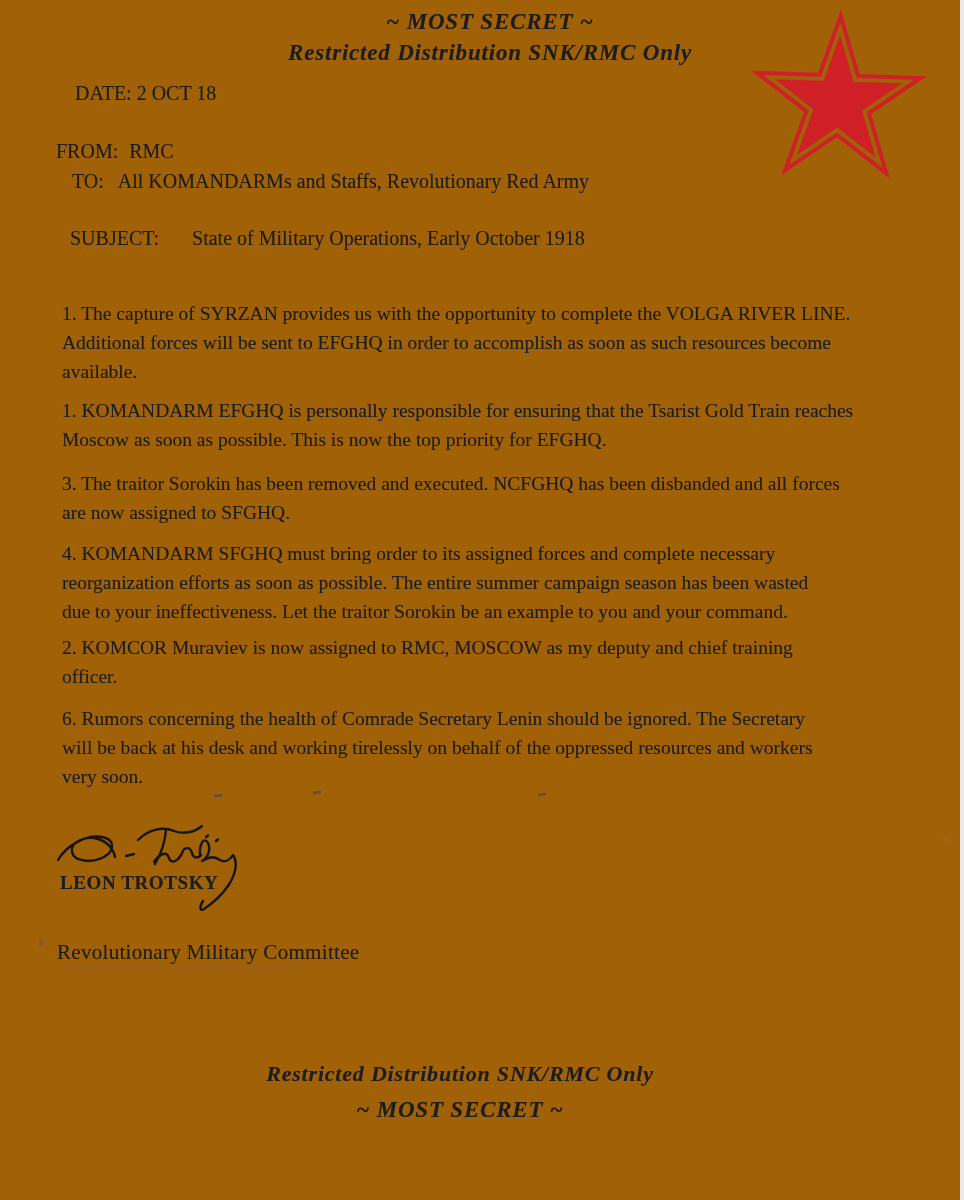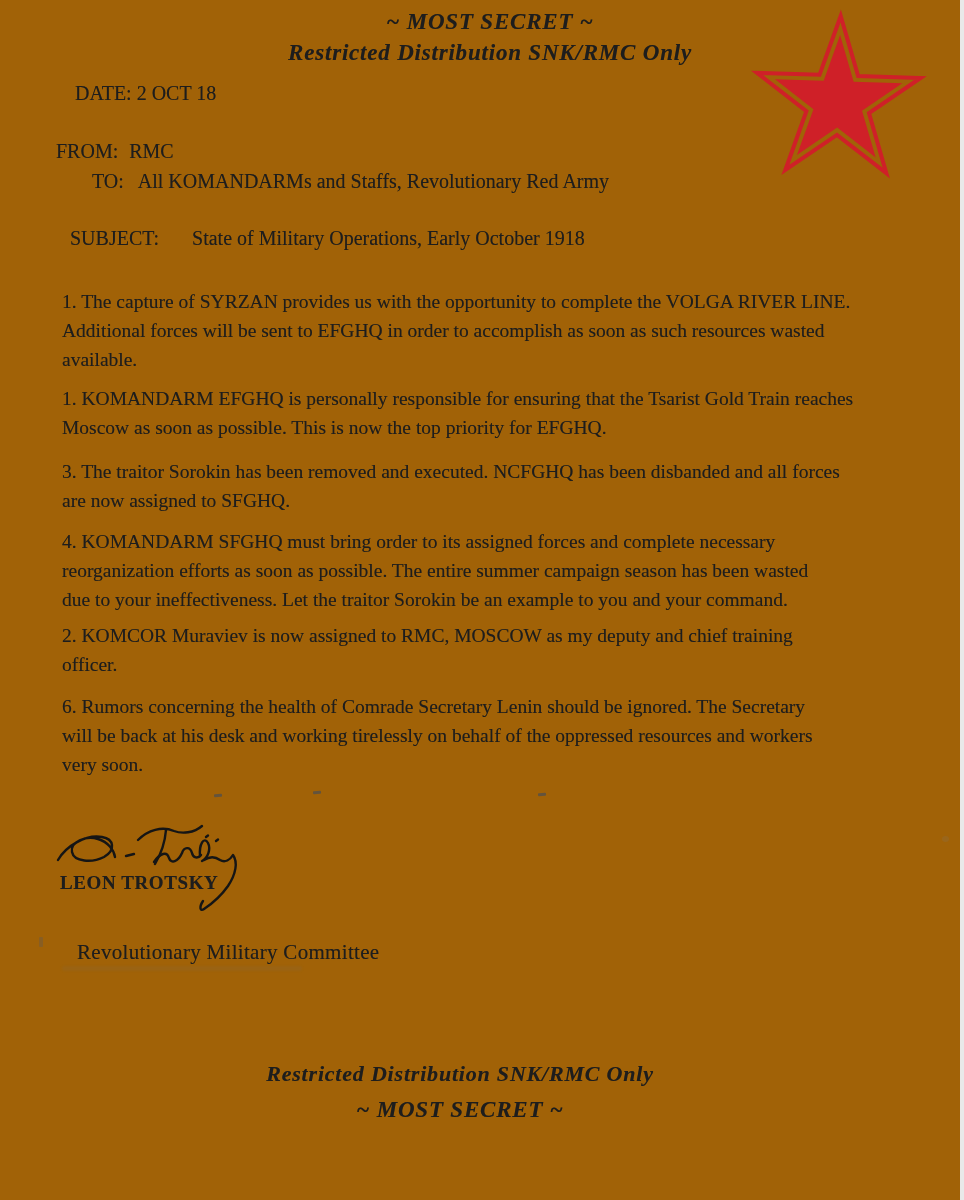--- a/index.html
+++ b/index.html
@@ -30,39 +30,39 @@
   #footer-banner { top: 1058px; left: -22px; width: 964px; font-size: 22px; }
   #footer-banner .l2 { margin-top: 5px; font-size: 23px; }
 
   
   .meta-row { font-size: 20px; }
   .meta-label { display: inline-block; }
   #row-date    { top: 82px;  left: 75px; }
   #row-from    { top: 140px; left: 56px; }
   #row-to      { top: 170px; left: 72px; }
   #row-subject { top: 227px; left: 70px; }
-  #row-to .meta-label { margin-right: 10px; margin-left: 20px; }
+  #row-to .meta-label { margin-right: 10px; }
   #row-from .meta-label { margin-right: 6px; }
   #row-subject .meta-label { margin-right: 28px; }
 
   
-  .para { left: 62px; font-size: 19.5px; line-height: 29px; width: 870px; }
+  .para { left: 62px; font-size: 19.5px; line-height: 29px; width: 870px; margin-top: 12px; }
   .para div { white-space: nowrap; }
   #para-1 { top: 287px; }
   #para-2 { top: 384px; }
   #para-3 { top: 457px; }
   #para-4 { top: 527px; }
   #para-5 { top: 621px; }
   #para-6 { top: 692px; }
 
   
   #signature-svg { left: 50px; top: 810px; width: 210px; height: 110px; overflow: visible; }
   #signer-name  { left: 60px; top: 872px; font-size: 19px; letter-spacing: 0.6px; font-weight: bold; }
   #signer-title1 { left: 57px; top: 908px; font-size: 21px; letter-spacing: 0.3px; }
-  #signer-title2 { left: 57px; top: 940px; font-size: 21px; letter-spacing: 0.3px; margin-left: 20px; }
+  #signer-title2 { left: 57px; top: 940px; font-size: 21px; letter-spacing: 0.3px; }
 
   
   .dash-artifact {
     height: 2.5px; width: 8px;
     background: #4f4f4f; opacity: 0.75;
     border-radius: 1px; transform: rotate(-3deg);
   }
   #dash-1 { left: 214px; top: 794px; }
   #dash-2 { left: 313px; top: 791px; }
   #dash-3 { left: 538px; top: 793px; }
@@ -114,21 +114,21 @@
     <span>All KOMANDARMs and Staffs, Revolutionary Red Army</span>
   </div>
 
   <div id="row-subject" class="abs meta-row ink nowrap">
     <span class="meta-label">SUBJECT:</span>
     <span>State of Military Operations, Early October 1918</span>
   </div>
 
   <div id="para-1" class="abs para ink">
     <div>1. The capture of SYRZAN provides us with the opportunity to complete the VOLGA RIVER LINE.</div>
-    <div>Additional forces will be sent to EFGHQ in order to accomplish as soon as such resources wasted</div>
+    <div>Additional forces will be sent to EFGHQ in order to accomplish as soon as such resources become</div>
     <div>available.</div>
   </div>
 
   <div id="para-2" class="abs para ink">
     <div>1. KOMANDARM EFGHQ is personally responsible for ensuring that the Tsarist Gold Train reaches</div>
     <div>Moscow as soon as possible. This is now the top priority for EFGHQ.</div>
   </div>
 
   <div id="para-3" class="abs para ink">
     <div>3. The traitor Sorokin has been removed and executed. NCFGHQ has been disbanded and all forces</div>

